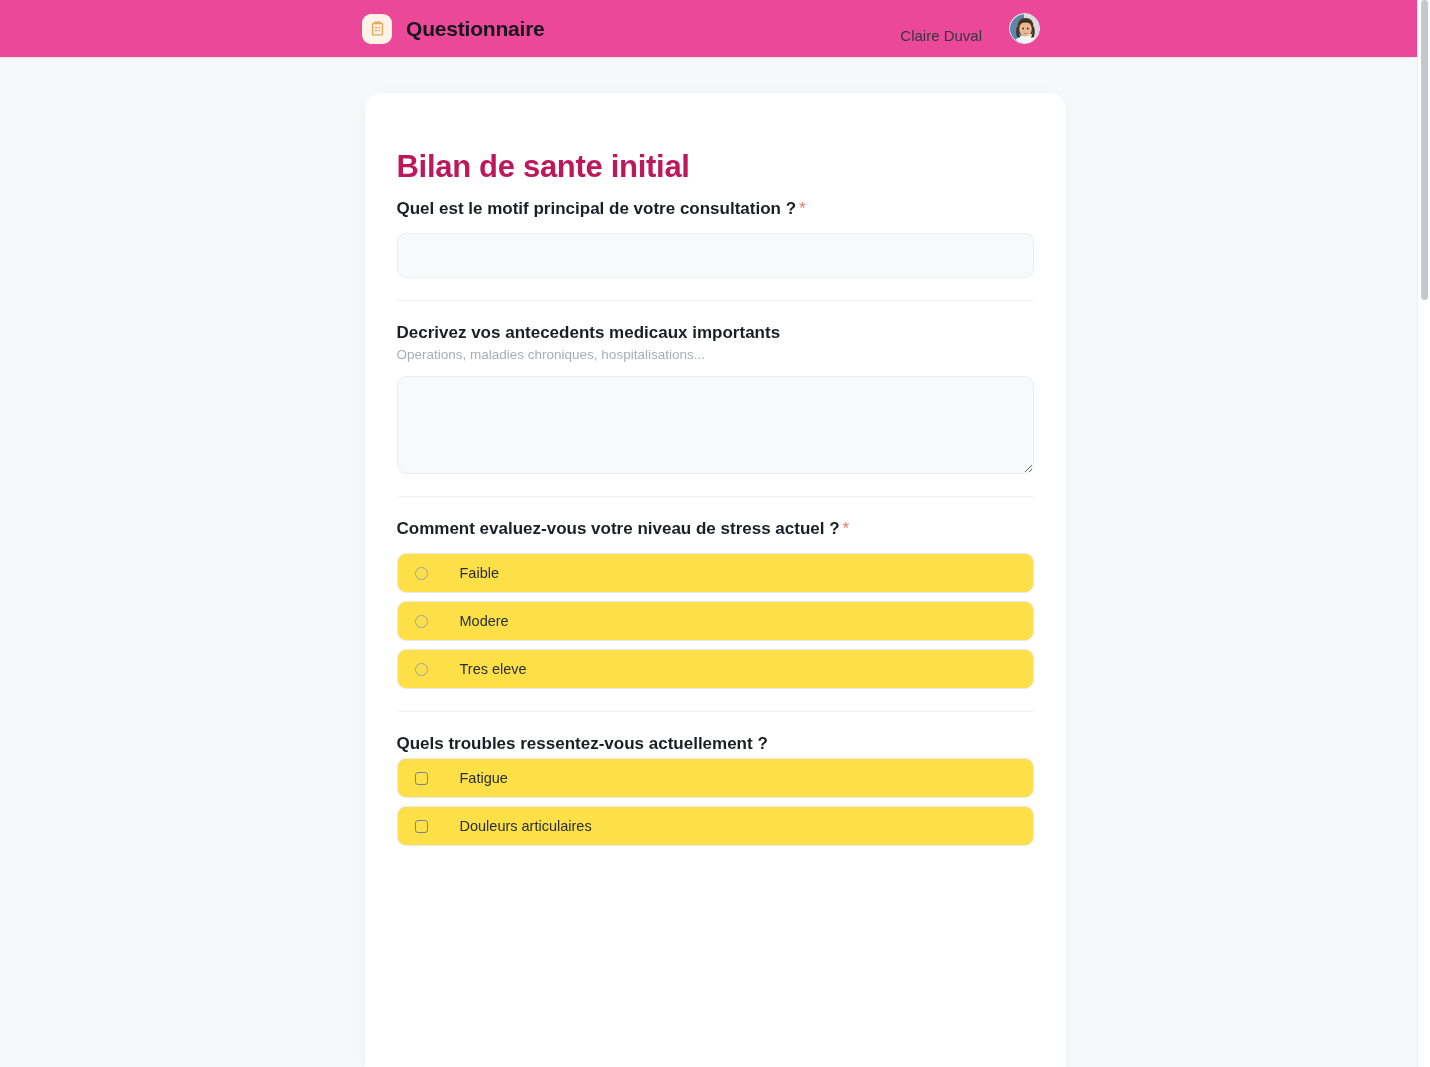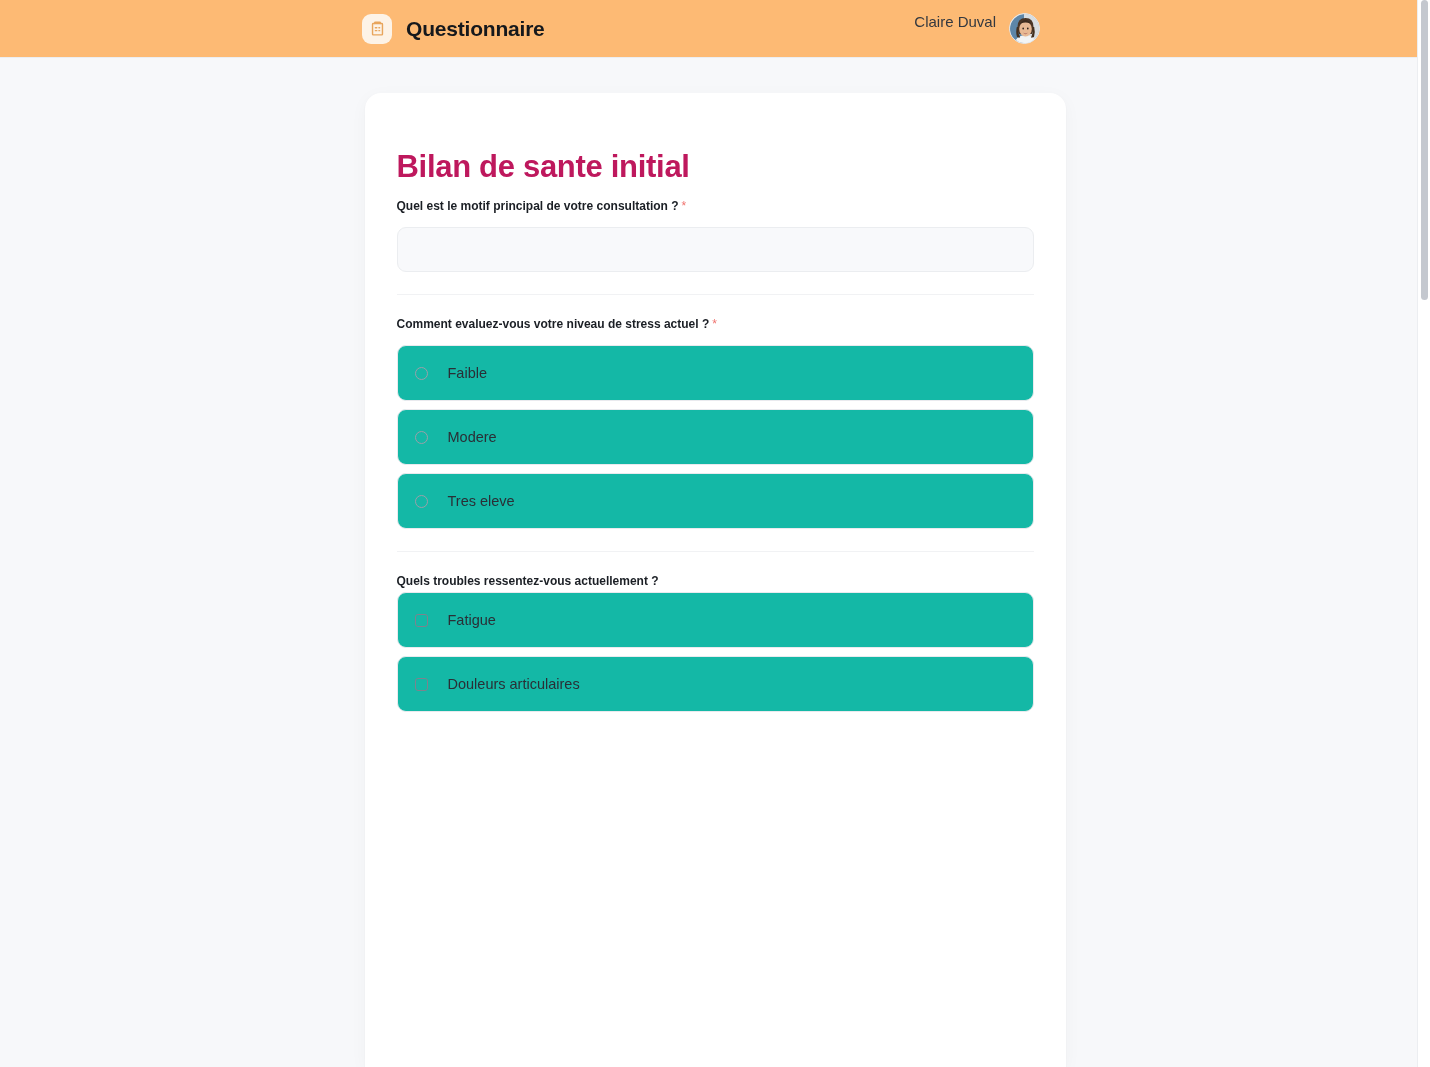--- a/index.html
+++ b/index.html
@@ -13,21 +13,21 @@
   body {
     font-family: "Liberation Sans", sans-serif;
     background: #f7f8fa;
     color: #1c1f23;
     -webkit-font-smoothing: antialiased;
   }
 
   
   .appbar {
     height: 58px;
-    background: #fdba74;
+    background: #ec4899;
     border-bottom: 1px solid #eceef1;
     display: flex;
     align-items: center;
     padding: 0 24px 0 0;
     position: relative;
   }
 
   .appbar-left {
     display: flex;
     align-items: center;
@@ -49,22 +49,22 @@
   .brand-title {
     font-size: 21px;
     font-weight: 700;
     letter-spacing: -0.2px;
     color: #15181c;
   }
 
   .appbar-right {
     margin-left: auto;
     display: flex;
-    align-items: flex-start;
-    gap: 13px;
+    align-items: flex-end;
+    gap: 27px;
     margin-right: 366px;
   }
 
   .user-name {
     font-size: 15px;
     color: #33383f;
   }
 
   .avatar {
     width: 31px;
@@ -117,21 +117,21 @@
     border-bottom: 1px solid #f1f2f4;
     margin-bottom: 22px;
   }
   .question:last-child {
     border-bottom: none;
     margin-bottom: 0;
     padding-bottom: 16px;
   }
 
   .q-label {
-    font-size: 12px;
+    font-size: 17px;
     font-weight: 700;
     color: #1b1f25;
     margin-bottom: 14px;
     display: block;
   }
   .q-label.has-help { margin-bottom: 4px; }
 
   .req {
     color: #f0736e;
     font-weight: 400;
@@ -174,24 +174,24 @@
     display: block;
   }
   .textarea-input::placeholder { color: #b4b9c1; }
 
   
   .options { display: flex; flex-direction: column; gap: 8px; }
 
   .option {
     display: flex;
     align-items: center;
-    gap: 20px;
-    height: 56px;
+    gap: 32px;
+    height: 40px;
     padding: 0 17px;
-    background: #14b8a6;
+    background: #fde047;
     border: 1px solid #e9eaee;
     border-radius: 9px;
     cursor: pointer;
     user-select: none;
   }
 
   .radio-mark {
     width: 13px;
     height: 13px;
     border: 1.3px solid #9aa0a9;
@@ -279,20 +279,25 @@
 
     <div class="form-title">Bilan de sante initial</div>
 
     <div class="question">
       <label class="q-label">
         <span>Quel est le motif principal de votre consultation ?</span><span class="req">*</span>
       </label>
       <input class="text-input" type="text" placeholder="" style="">
     </div>
 
+    <div class="question">
+      <label class="q-label has-help">Decrivez vos antecedents medicaux importants</label>
+      <div class="q-help">Operations, maladies chroniques, hospitalisations...</div>
+      <textarea class="textarea-input" placeholder="" style=""></textarea>
+    </div>
 
     <div class="question">
       <label class="q-label">
         <span>Comment evaluez-vous votre niveau de stress actuel ?</span><span class="req">*</span>
       </label>
       <div class="options">
         <div class="option">
           <span class="radio-mark"></span>
           <span class="option-label">Faible</span>
         </div>

